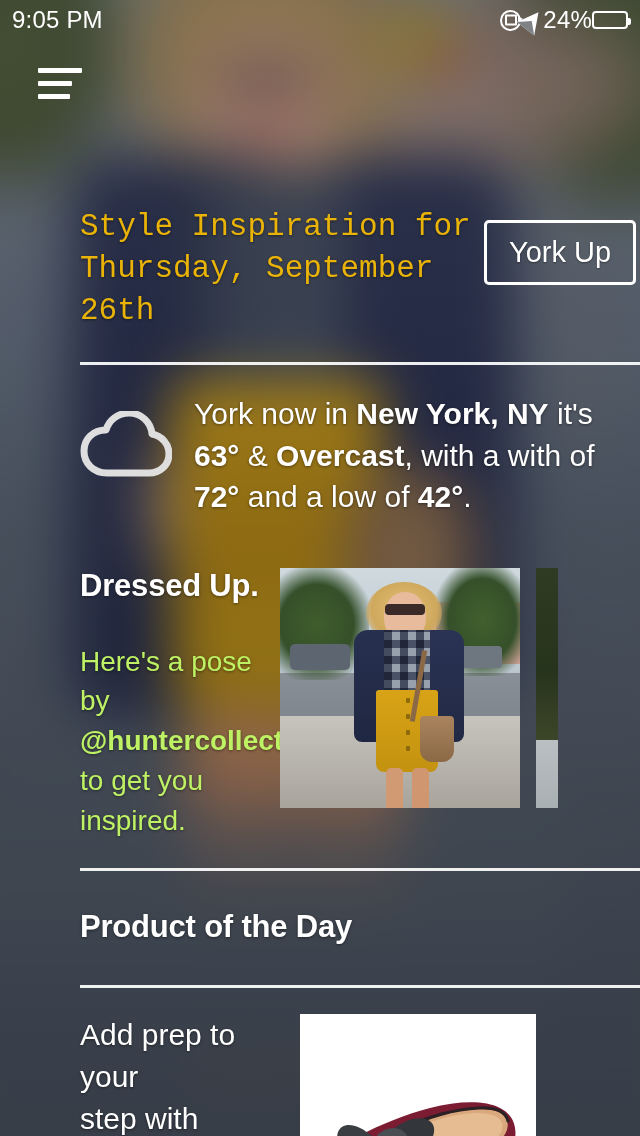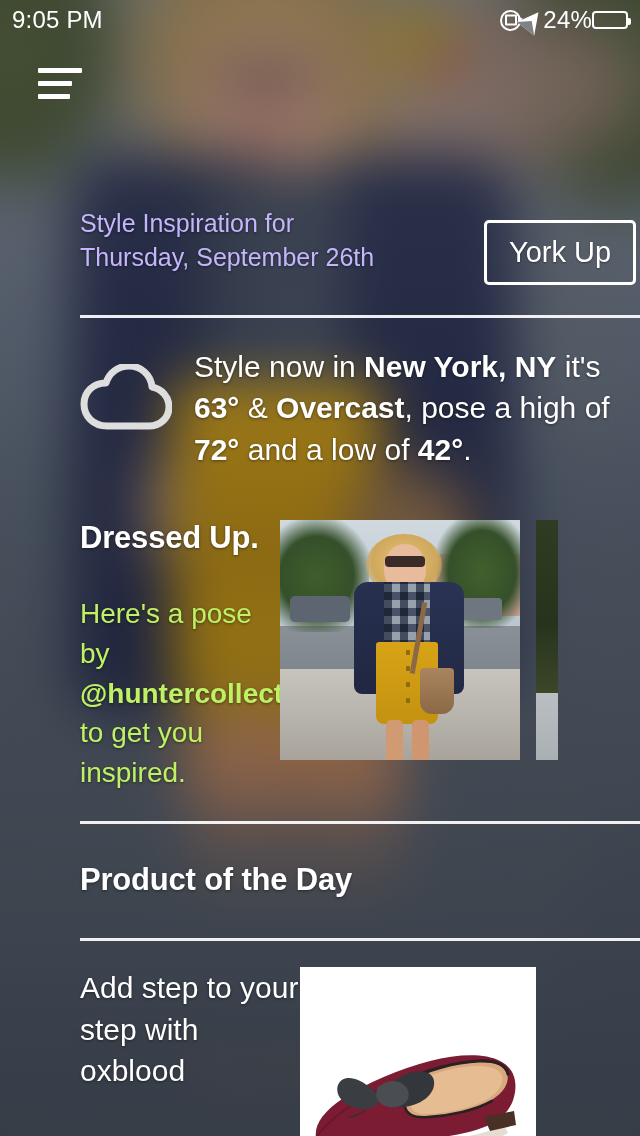--- a/index.html
+++ b/index.html
@@ -77,22 +77,22 @@
   #hamburger { position:absolute; left:34px; top:64px; width:52px; height:40px; padding:4px; }
   #hamburger span { display:block; height:5px; background:#fff; border-radius:1px; margin-bottom:8px; }
   #hamburger span:nth-child(1){ width:44px; }
   #hamburger span:nth-child(2){ width:34px; }
   #hamburger span:nth-child(3){ width:32px; }
   .divider { height:3px; background:#fff; opacity:.92; margin-left:80px; }
 
   
   #hero { display:flex; align-items:flex-start; padding:166px 0 0 80px; }
   #hero-title {
-    color:#c4b5fd; font-size:25px; line-height:1.36; font-weight:400;
-    text-shadow:0 1px 3px rgba(0,0,0,.45); width:400px;
+    color:#eab308; font-size:31px; line-height:1.36; font-weight:400;
+    text-shadow:0 1px 3px rgba(0,0,0,.45); width:400px;font-family:Liberation Mono, monospace;
   }
   #signup-btn {
     margin-left:4px; margin-top:14px;
     border:3px solid #fff; border-radius:5px; color:#fff;
     font-size:29px; padding:13px 22px; background:transparent;
     text-shadow:0 1px 2px rgba(0,0,0,.4); white-space:nowrap;
   }
   #hero-divider { margin-top:30px; }
 
   
@@ -218,21 +218,21 @@
       <div>Thursday, September 26th</div>
     </div>
     <div id="signup-btn">York Up</div>
   </div>
   <div class="divider" id="hero-divider"></div>
 
   <div id="weather">
     <svg id="cloud-icon" width="92" height="66" viewBox="0 0 92 66">
       <path d="M27 62 C13 62 4 52 4 40 C4 28 13 19 26 19 C29 9 38 2 49 2 C61 2 71 11 72 23 C82 25 89 33 89 43 C89 54 80 62 69 62 Z" fill="none" stroke="#dedede" stroke-width="7" stroke-linejoin="round"></path>
     </svg>
-    <div id="weather-text"><span>Style now in </span><b>New York, NY</b><span> it's </span><b>63°</b><span> &amp; </span><b>Overcast</b><span>, pose a high of </span><b>72°</b><span> and a low of </span><b>42°</b><span>.</span></div>
+    <div id="weather-text"><span>York now in </span><b>New York, NY</b><span> it's </span><b>63°</b><span> &amp; </span><b>Overcast</b><span>, with a with of </span><b>72°</b><span> and a low of </span><b>42°</b><span>.</span></div>
   </div>
 
   <div id="dressed">
     <div id="dressed-left">
       <div id="dressed-heading">Dressed Up.</div>
       <div id="dressed-body">
         <div>Here's a pose by</div>
         <div><b>@huntercollector</b></div>
         <div>to get you inspired.</div>
       </div>
@@ -271,21 +271,21 @@
     </div>
   </div>
   <div class="divider" id="dressed-divider"></div>
 
   <div id="product-heading">Product of the Day</div>
   <div class="divider" id="product-divider"></div>
 
   <div id="product-body">
     <div id="product-left">
       <div id="product-copy">
-        <div>Add step to your</div>
+        <div>Add prep to your</div>
         <div>step with oxblood</div>
 
       </div>
 
     </div>
 
     <div id="product-image">
       <svg id="shoe" viewBox="0 0 220 130">
 
         <path d="M8 112 C6 100 16 86 34 74 C58 58 92 44 122 36 C150 29 176 28 192 36 C206 43 210 56 206 72 C202 88 188 99 168 105 C140 113 96 118 60 119 C34 120 12 119 8 112 Z" fill="#7b1c33"></path>

